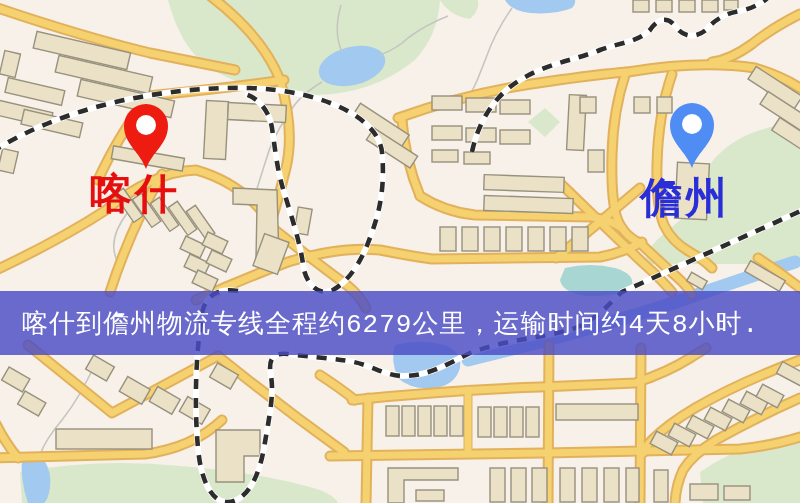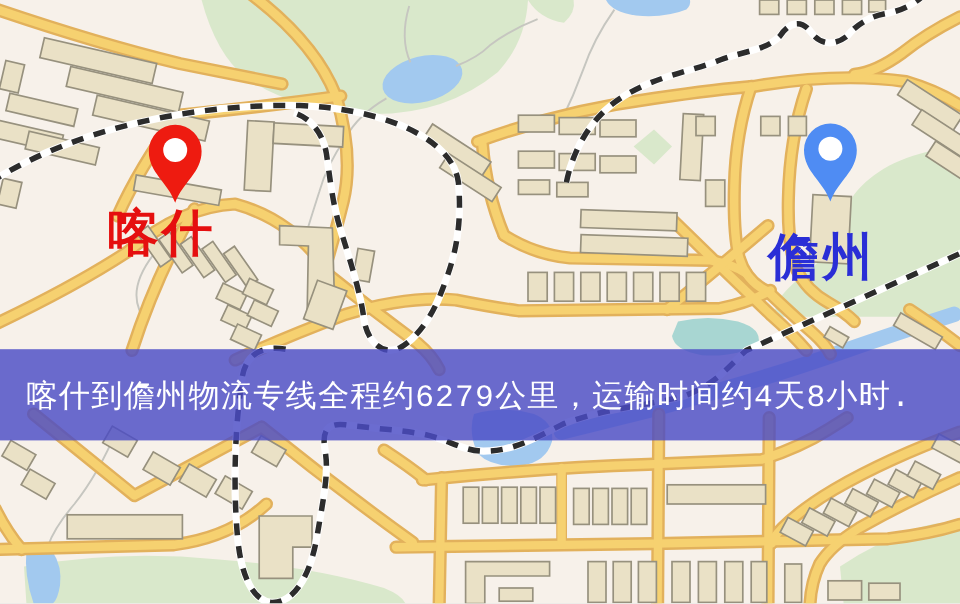--- a/index.html
+++ b/index.html
@@ -17,23 +17,23 @@
   .stream{fill:none;stroke:var(--stream-gray);stroke-width:1.6;}
   .rc{fill:none;stroke:var(--road-casing);stroke-linecap:round;stroke-linejoin:round;}
   .rf{fill:none;stroke:var(--road-core);stroke-linecap:round;stroke-linejoin:round;}.w9{stroke-width:9}.w11{stroke-width:11}.w7{stroke-width:7}
   .rail-u{fill:none;stroke:var(--rail-light);stroke-width:6;}
   .rail-d{fill:none;stroke:var(--rail-dark);stroke-width:4.6;stroke-dasharray:10 9;}
   .bld{fill:var(--building-fill);stroke:var(--building-edge);stroke-width:1.4;}
   
   .pin{position:absolute;width:48px;height:68px;}
   .city-label{position:absolute;font-weight:bold;letter-spacing:3px;line-height:1;white-space:nowrap;}
   .label-origin{left:90px;top:176px;font-size:42px;color:var(--origin-label);}
-  .label-dest{left:640px;top:180px;font-size:42px;color:var(--dest-label);margin-top:16px;}
+  .label-dest{left:640px;top:180px;font-size:42px;color:var(--dest-label);}
   .banner{
-    position:absolute;left:0;top:291px;width:800px;height:76px;
+    position:absolute;left:0;top:291px;width:800px;height:64px;
     background:var(--banner-bg);display:flex;align-items:center;
     box-sizing:border-box;padding-left:22px;
   }
   .banner span{
     color:var(--banner-text);font-size:26px;letter-spacing:1px;font-weight:500;white-space:nowrap;
   }
 </style>
 </head>
 <body>
 

